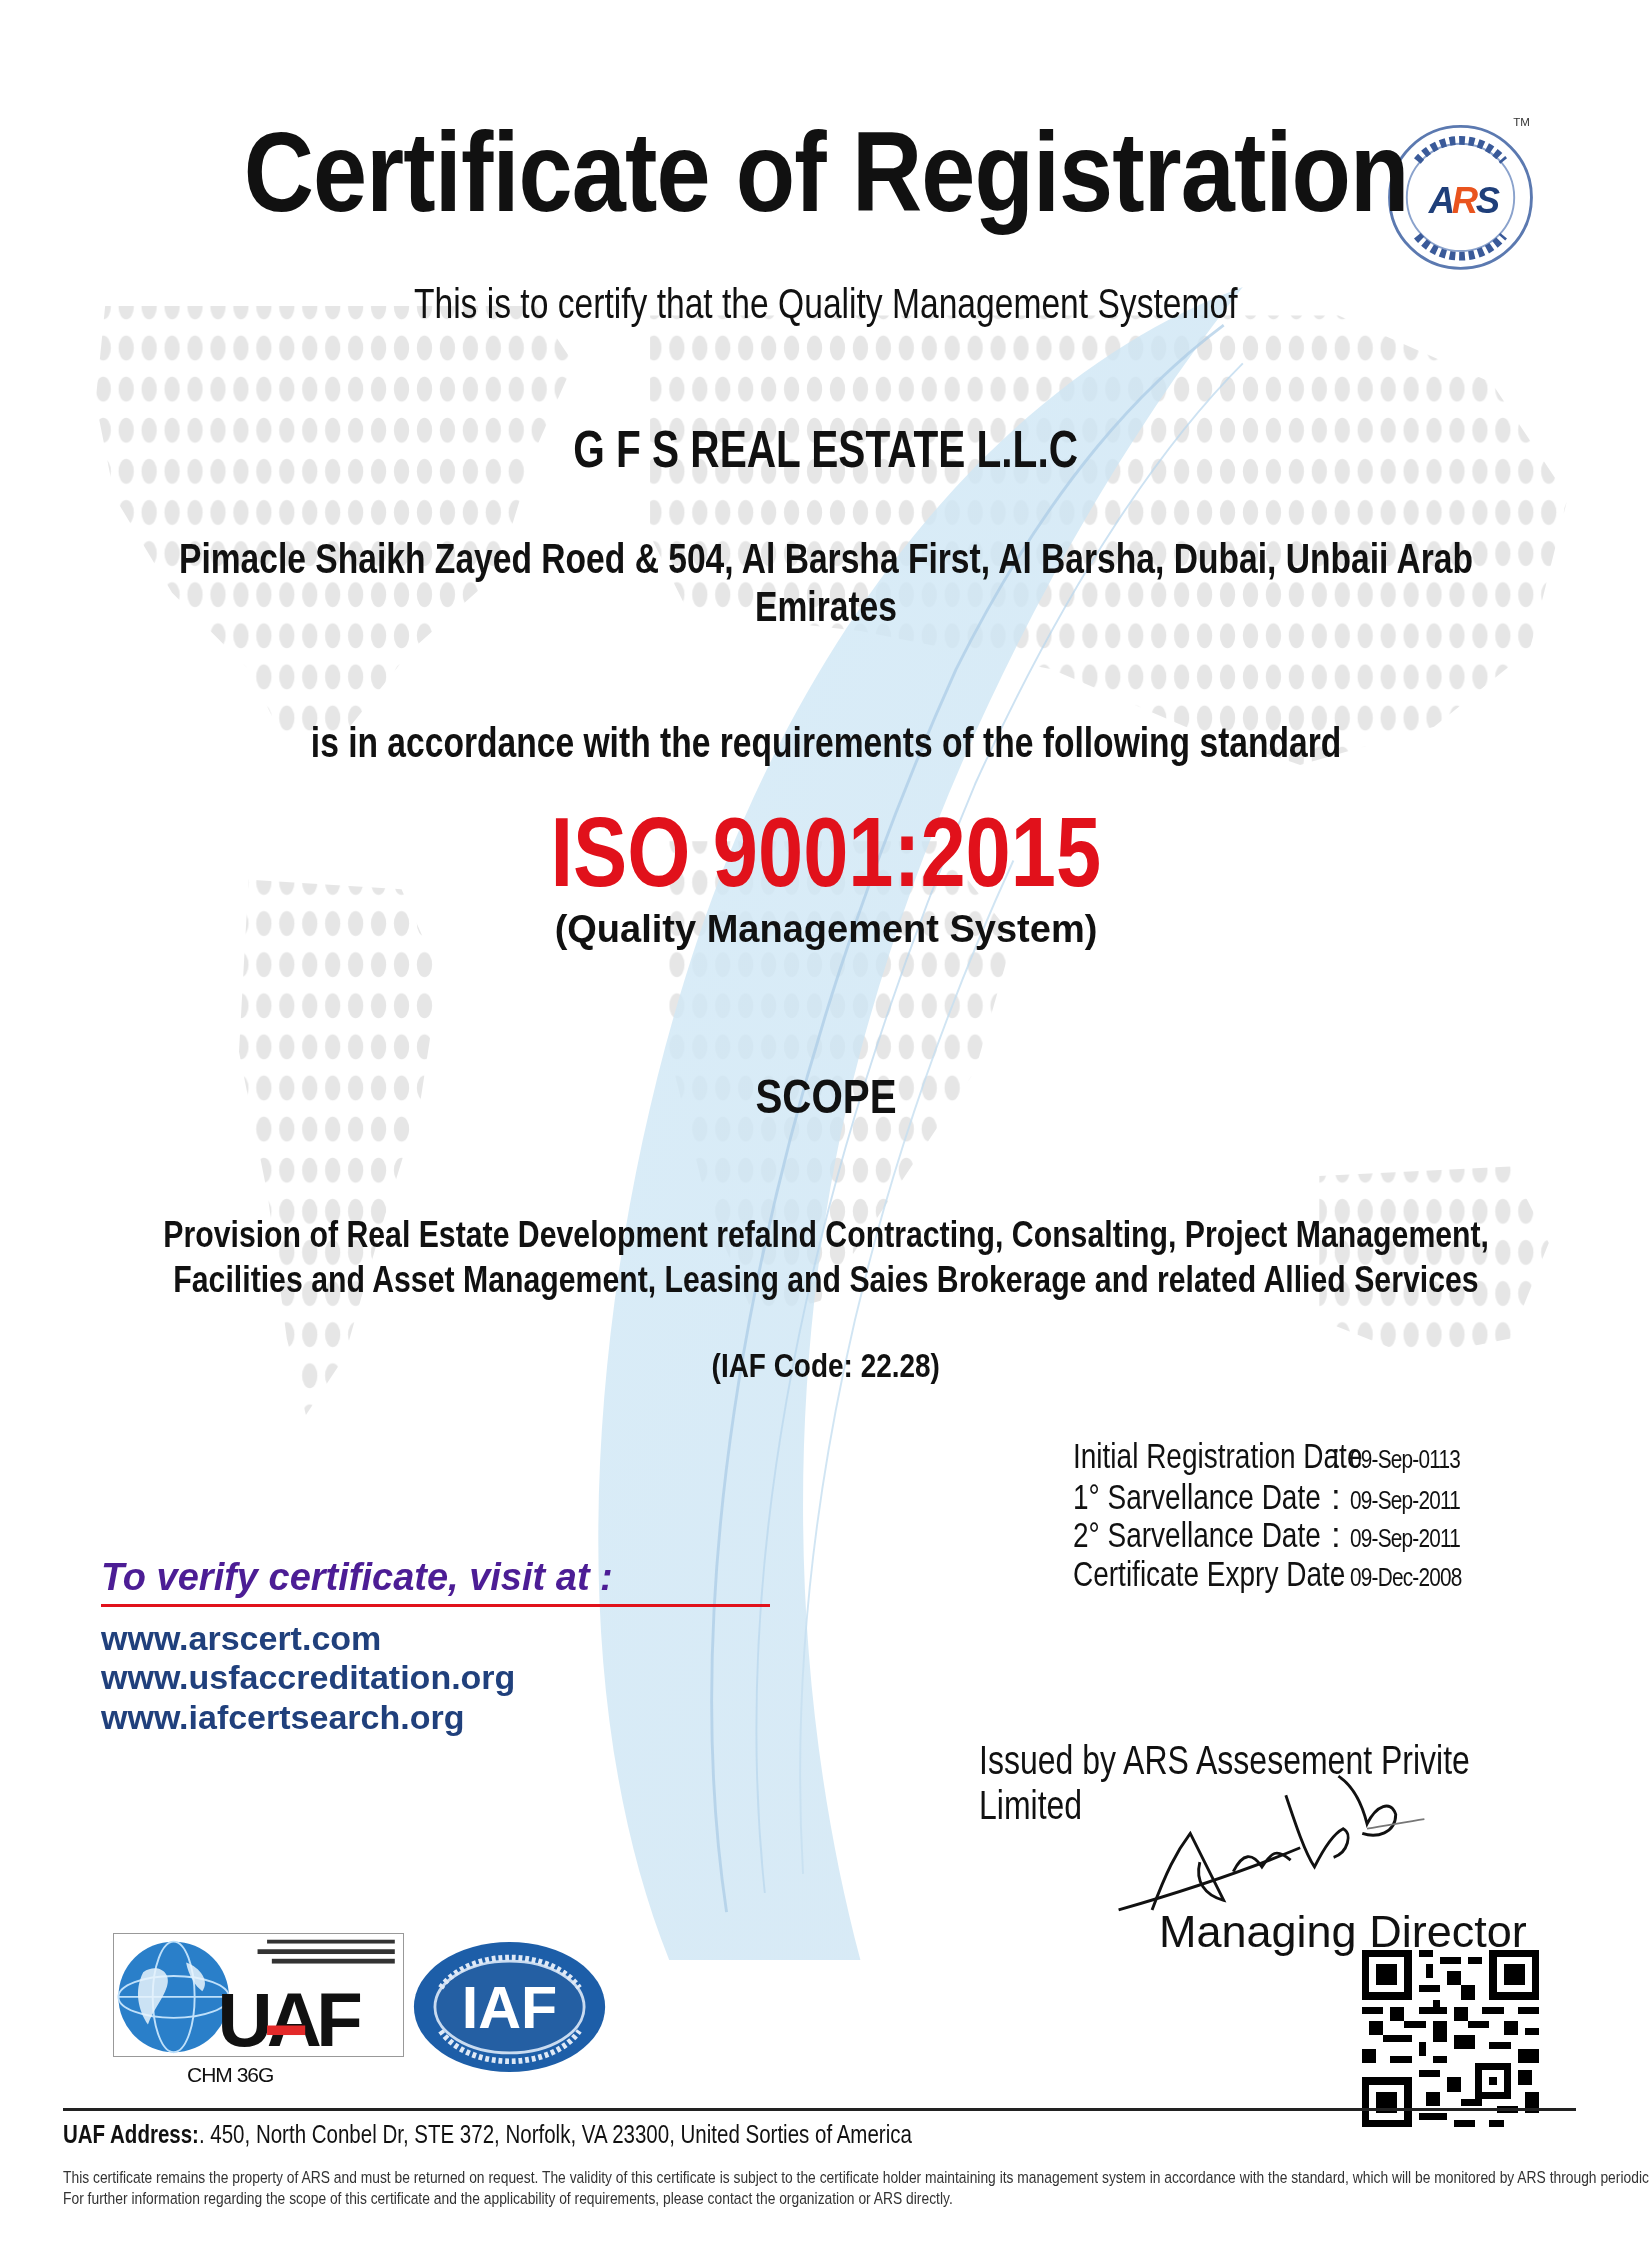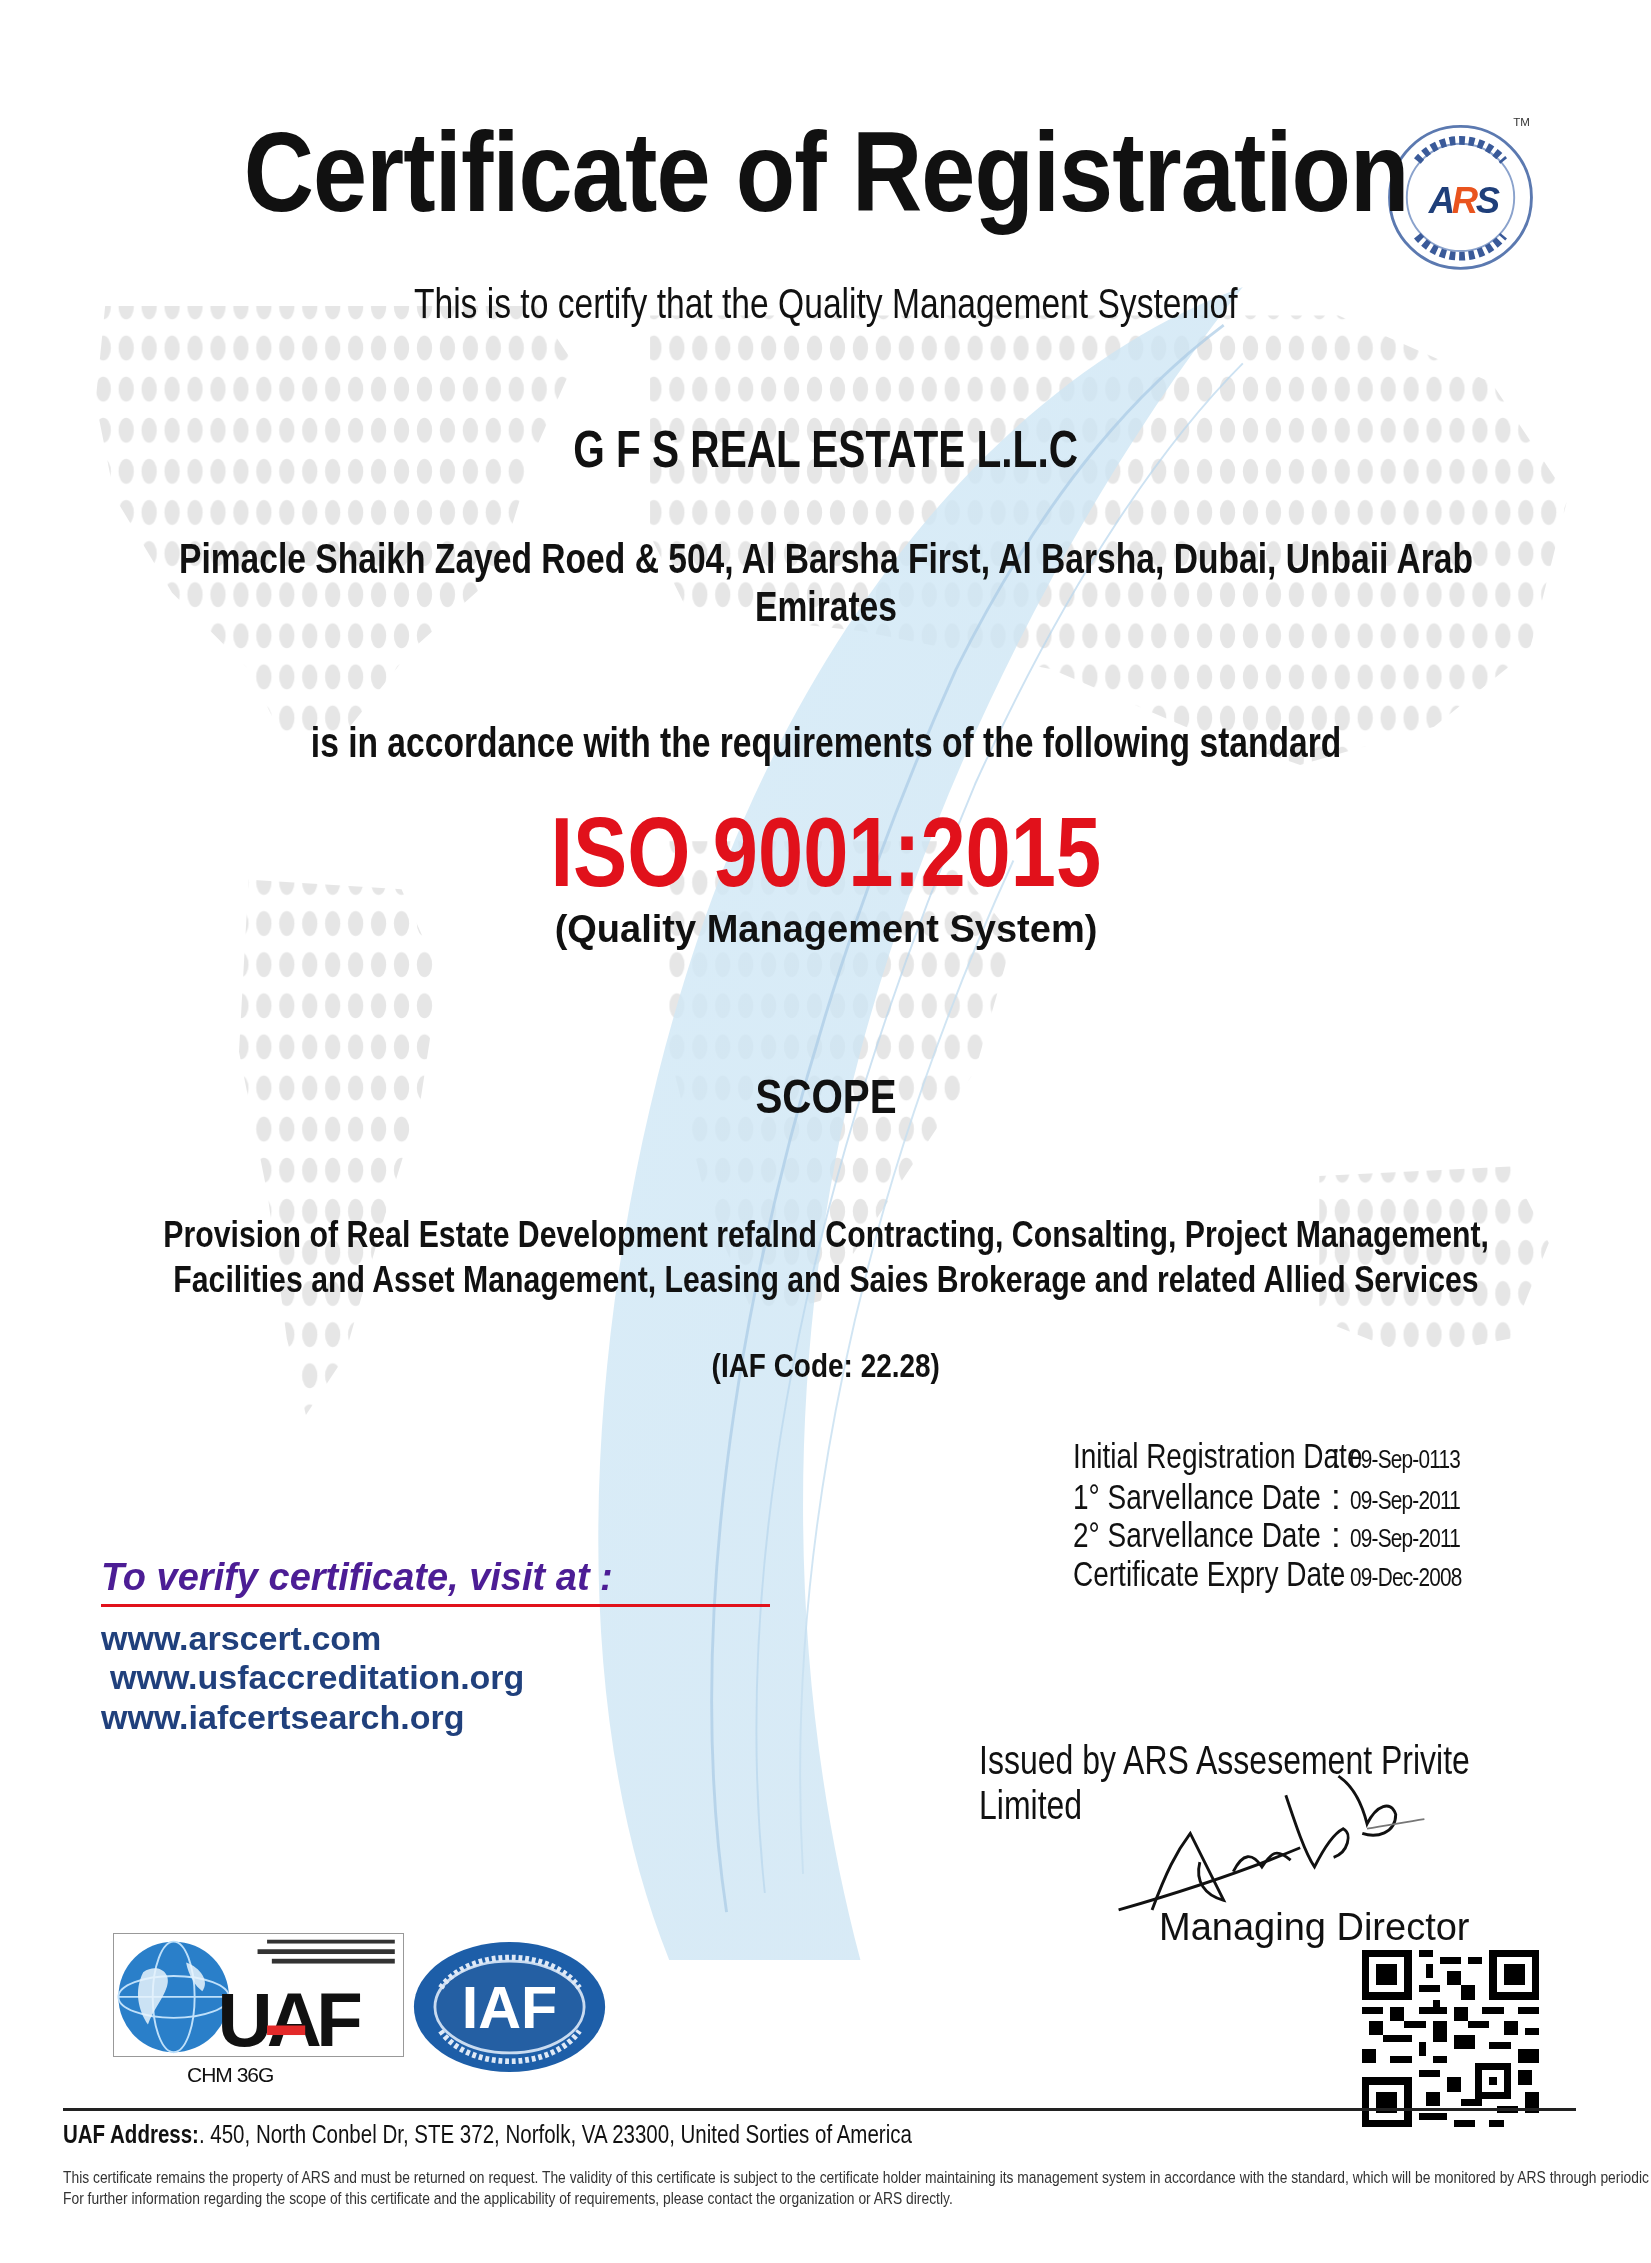--- a/index.html
+++ b/index.html
@@ -45,38 +45,38 @@
 
     #cert-number { left: 101px; top: 1434px; font-size: 30px; font-weight: bold; }
     #cert-number .condensed { transform: scaleX(0.86); transform-origin: left; }
 
     #verify { left: 101px; top: 1556px; font-size: 38px; font-weight: bold; font-style: italic;
       color: #4c1d95; }
     #verify .line { position: absolute; left: 0; top: 48px; width: 669px; height: 2.9px; background: #e1111b; }
 
     .url { left: 101px; font-size: 34px; font-weight: bold; color: #20407c; }
     #url-0 { top: 1619px; }
-    #url-1 { top: 1658px; margin-left: 9px; }
+    #url-1 { top: 1658px; }
     #url-2 { top: 1698px; }
 
     .date-row { left: 1073px; font-size: 35px; white-space: nowrap; }
     .date-row .label { display: inline-block; width: 258px; text-align: left; transform: scaleX(0.8); transform-origin: left; }
     .date-row .colon { display: inline-block; width: 19px; }
     .date-row .val { display: inline-block; font-size: 26px; transform: scaleX(0.8); transform-origin: left; letter-spacing: -1px; }
     #date-0 { top: 1436px; }
     #date-1 { top: 1477px; }
     #date-2 { top: 1515px; }
     #date-3 { top: 1554px; }
 
     #issued { left: 979px; top: 1738px; font-size: 40px; }
     #issued .condensed { transform: scaleX(0.8); transform-origin: left; }
 
     #signature { left: 1109px; top: 1757px; width: 325px; height: 172px; }
 
-    #director { left: 1159px; top: 1906px; font-size: 38px; }
+    #director { left: 1159px; top: 1906px; font-size: 45px; }
 
     #uaf-logo { left: 113px; top: 1933px; width: 289px; height: 122px; border: 1px solid #999; background: #fff; }
     #uaf-caption { left: 187px; top: 2063px; font-size: 21px; font-weight: normal; letter-spacing: -1px; }
     #iaf-logo { left: 412px; top: 1940px; width: 196px; height: 134px; }
 
     #qr { left: 1362px; top: 1950px; width: 177px; height: 177px; }
 
     #footer-rule { left: 63px; right: 76px; top: 2108px; height: 2.9px; background: #222; }
     #uaf-address { left: 63px; top: 2120px; font-size: 25px; white-space: nowrap; }
     #uaf-address .condensed { transform: scaleX(0.82); transform-origin: left; }

